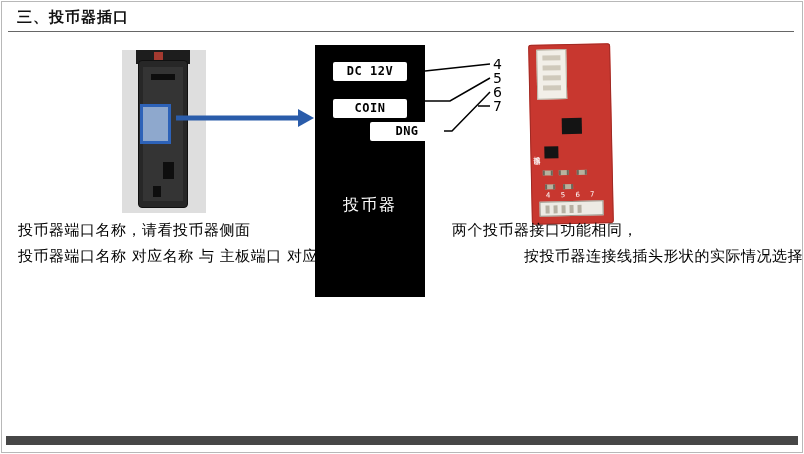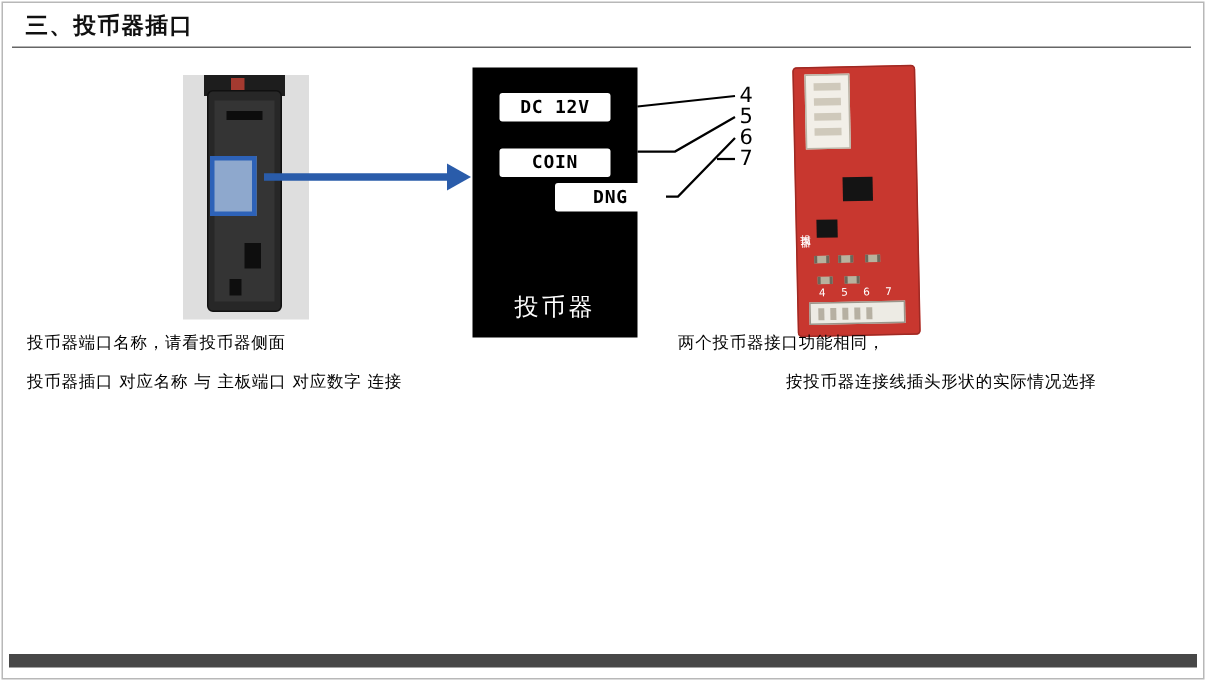--- a/index.html
+++ b/index.html
@@ -33,21 +33,21 @@
   .dev-body { position:absolute; left:16px; top:10px; width:50px; height:148px; background:#272727; border:1px solid #101010; border-radius:4px; }
   .dev-face { position:absolute; left:21px; top:17px; width:40px; height:134px; background:#343434; }
   .dev-slot { position:absolute; left:29px; top:24px; width:24px; height:6px; background:#0d0d0d; }
   .dev-highlight { position:absolute; left:18px; top:54px; width:31px; height:40px; background:#8ea8cd; border:3px solid #2d62b8; }
   .dev-btn  { position:absolute; left:41px; top:112px; width:11px; height:17px; background:#0e0e0e; }
   .dev-btn2 { position:absolute; left:31px; top:136px; width:8px; height:11px; background:#0e0e0e; }
 
   .overlay { position:absolute; left:0; top:0; pointer-events:none; }
 
   
-  .blackbox { position:absolute; left:315px; top:45px; width:110px; height:180px; background:#000; }
+  .blackbox { position:absolute; left:315px; top:45px; width:110px; height:252px; background:#000; }
   .chip {
     position:absolute; left:18px; width:74px; height:19px;
     background:#fff; border-radius:2px;
     font-family:"DejaVu Sans Mono","Liberation Mono",monospace;
     font-weight:bold; font-size:12px; line-height:19px;
     text-align:center; color:#000; letter-spacing:0.5px;
   }
   .chip-1 { top:17px; } .chip-2 { top:54px; } .chip-3 { top:77px;margin-left:37px; }
   .box-caption {
     position:absolute; left:0; right:0; top:150px;
@@ -73,21 +73,21 @@
   .pcb-side-label { position:absolute; left:1px; top:106px; writing-mode:vertical-rl;
                     color:#fff; font-size:7px; letter-spacing:1px; }
   .pcb-pin-row { position:absolute; left:0; right:0; top:147px; text-align:center;
                  color:#fff; font-size:7px; letter-spacing:4px; }
   .pcb-conn-bottom { position:absolute; left:8px; top:157px; width:64px; height:15px;
                      background:#edebe4; border:1px solid #9a958a; display:flex; gap:4px;
                      align-items:center; padding-left:5px; }
   .pcb-conn-bottom .pinhole { width:4px; height:8px; background:#b6b0a2; }
 
   
-  .note { position:absolute; font-size:11px; color:#000; letter-spacing:0.5px; }
+  .note { position:absolute; font-size:15px; color:#000; letter-spacing:0.5px; }
   .n-l1 { left:18px;  top:221px; }
   .n-l2 { left:18px;  top:247px; }
   .n-r1 { left:452px; top:221px; }
   .n-r2 { left:480px; top:247px;margin-left:44px; }
 
   .bottom-bar { position:absolute; left:6px; right:6px; top:436px; height:9px; background:#474747; }
 </style>
 </head>
 <body>
 
@@ -149,17 +149,17 @@
   <div class="pcb-conn-bottom">
     <div class="pinhole"></div>
     <div class="pinhole"></div>
     <div class="pinhole"></div>
     <div class="pinhole"></div>
     <div class="pinhole"></div>
   </div>
 </div>
 
 <div class="note n-l1">投币器端口名称，请看投币器侧面</div>
-<div class="note n-l2">投币器插口 对应名称 与 主板端口 对应数字 连接</div>
+<div class="note n-l2">投币器端口名称 对应名称 与 主板端口 对应数字 连接</div>
 <div class="note n-r1">两个投币器接口功能相同，</div>
 <div class="note n-r2">按投币器连接线插头形状的实际情况选择</div>
 
 <div class="bottom-bar"></div>
 
 </body></html>

